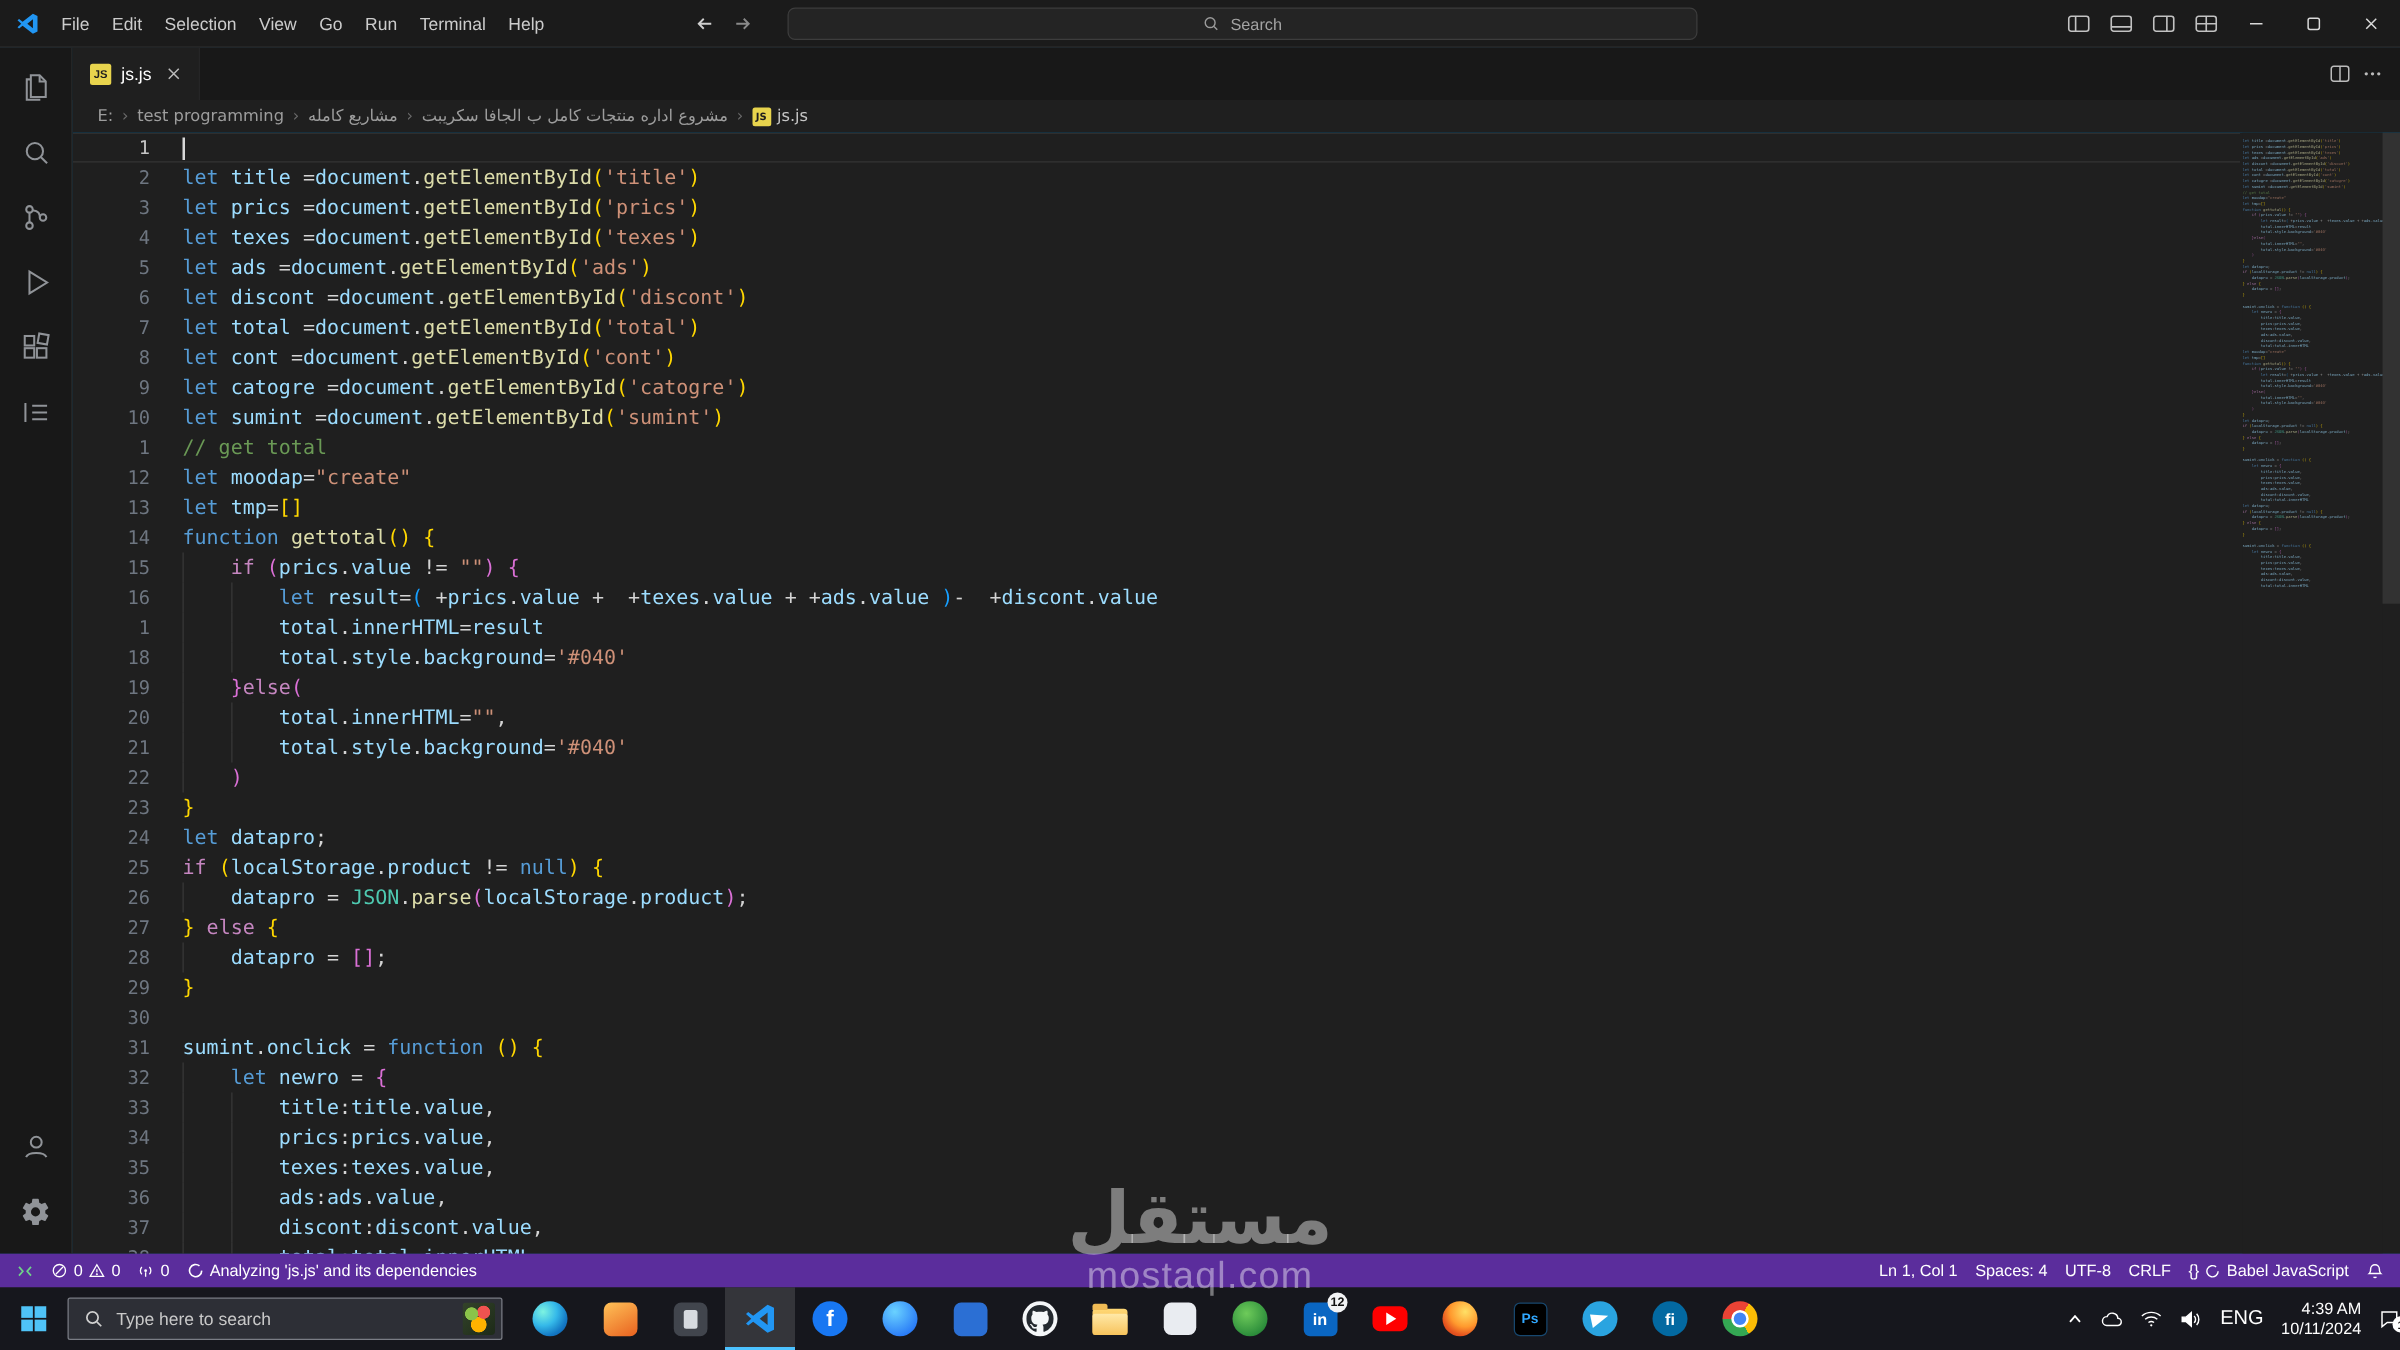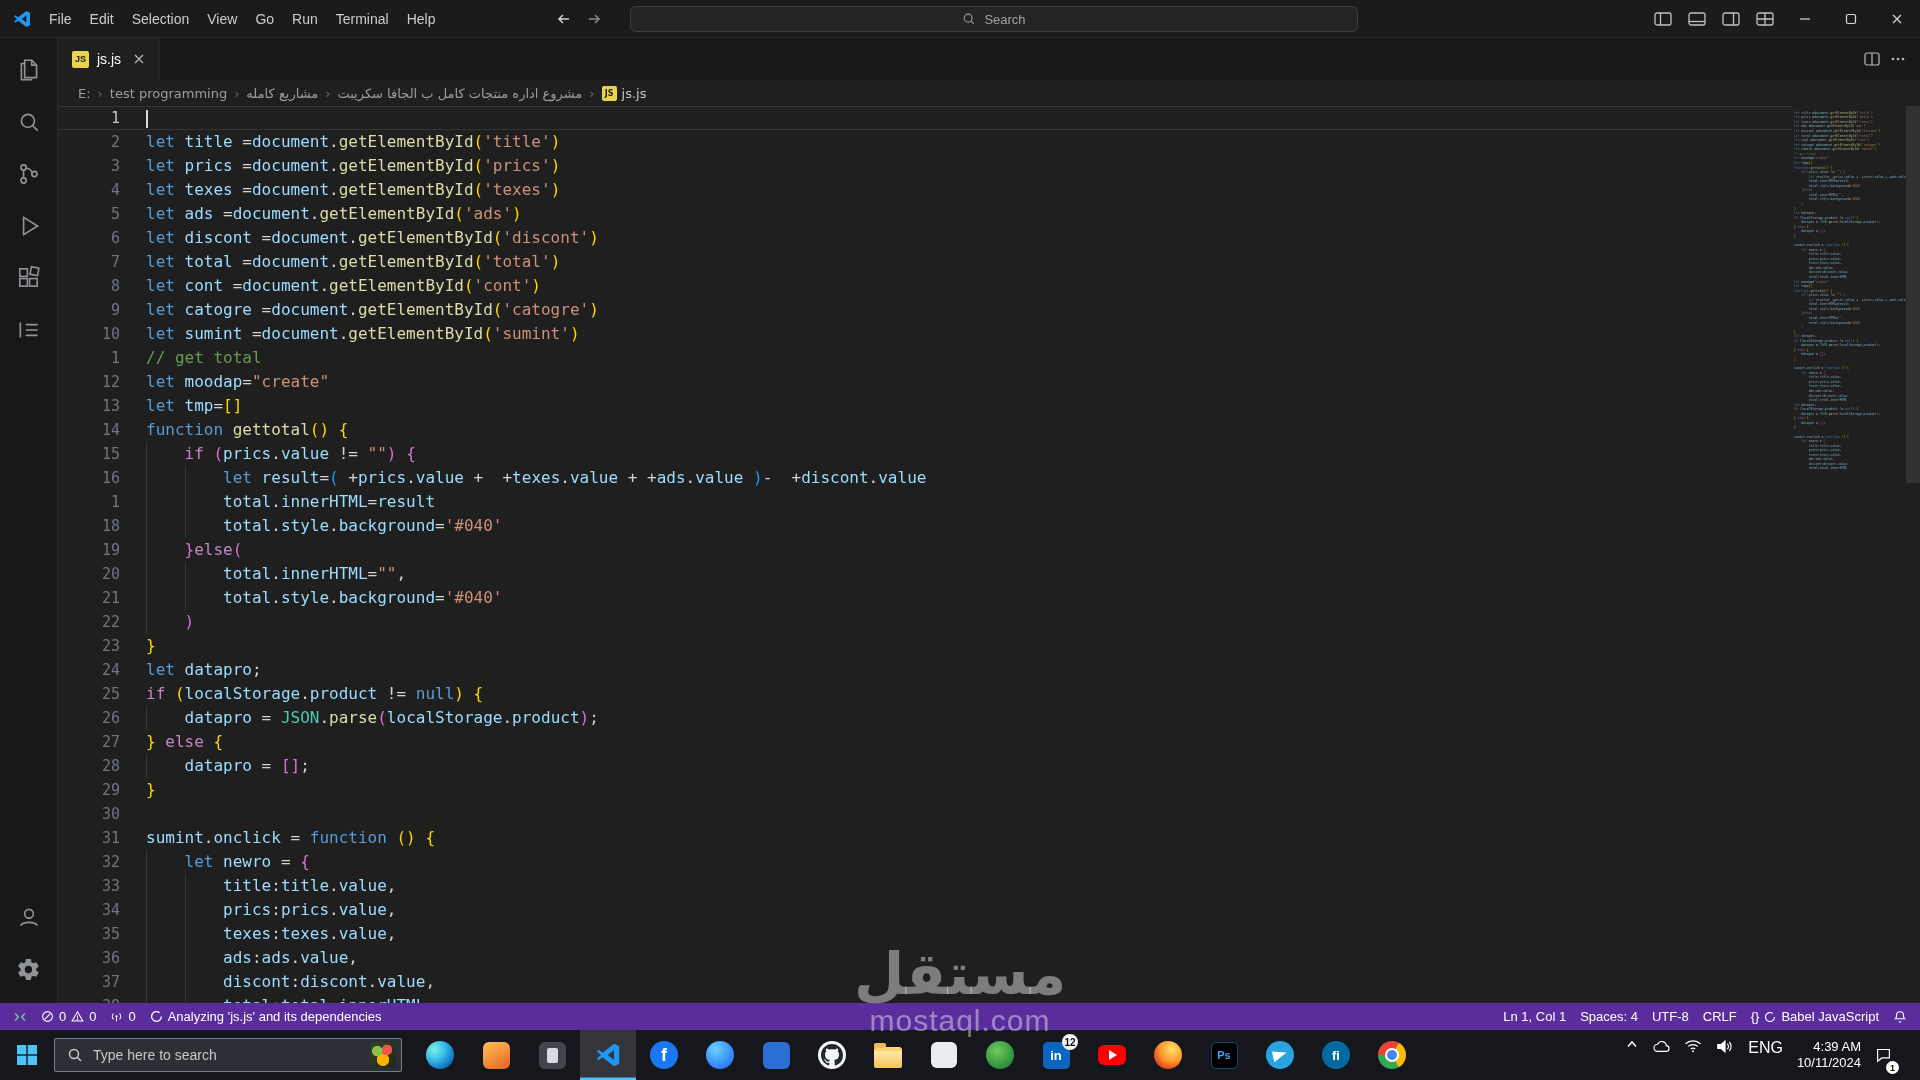--- a/index.html
+++ b/index.html
@@ -92,21 +92,21 @@
 .ic-youtube{width:28px;height:20px;border-radius:6px;background:#f00;position:relative}
 .ic-youtube::after{content:"";position:absolute;left:11px;top:5px;border-left:8px solid #fff;border-top:5px solid transparent;border-bottom:5px solid transparent}
 .ic-firefox{width:28px;height:28px;border-radius:50%;background:radial-gradient(circle at 65% 30%,#ffe066,#ff9a2e 45%,#e6551f 70%,#c03214)}
 .ic-photoshop{width:27px;height:27px;border-radius:5px;background:#000000;border:1px solid #17476e;color:#31a8ff;font-size:11px}
 .ic-telegram{width:28px;height:28px;border-radius:50%;background:#2aa4e0;position:relative}
 .ic-telegram::after{content:"";position:absolute;left:7px;top:9px;width:0;height:0;border-left:14px solid #fff;border-top:4px solid transparent;border-bottom:7px solid transparent;transform:rotate(-12deg)}
 .ic-fiverr{width:28px;height:28px;border-radius:50%;background:#0369a1;font-size:13px}
 .ic-chrome{width:28px;height:28px;border-radius:50%;background:conic-gradient(from -90deg,#ea4335 0 120deg,#fbbc05 0 240deg,#34a853 0 360deg);position:relative}
 .ic-chrome::after{content:"";position:absolute;inset:7px;background:#4285f4;border:2.5px solid #fff;border-radius:50%}
 .badge12{position:absolute;top:4px;right:6px;background:#f2f3f5;color:#111;font-size:10px;min-width:16px;height:16px;border-radius:8px;display:grid;place-items:center;font-weight:bold}
-.tray{margin-left:auto;display:flex;gap:14px;padding-right:28px;color:#fff}
+.tray{margin-left:auto;display:flex;align-items:center;gap:14px;padding-right:0;color:#fff}
 .clock{display:flex;flex-direction:column;align-items:flex-end;font-size:13px;line-height:16px}
 .notif{position:relative;display:grid;place-items:center}
 .notif .nbadge{position:absolute;right:-7px;bottom:-3px;background:#fff;color:#111;font-size:9px;font-weight:bold;min-width:13px;height:13px;border-radius:7px;display:grid;place-items:center;font-style:normal}
 
 
 .watermark{position:absolute;left:50%;top:944px;transform:translateX(-50%);text-align:center;color:rgba(255,255,255,.42);z-index:60;pointer-events:none}
 .wm-ar{font-family:"DejaVu Sans",sans-serif;font-size:58px;font-weight:bold;line-height:60px}
 .wm-en{font-size:30px;letter-spacing:1px;margin-top:0;line-height:34px}
 .ar{font-family:"DejaVu Sans",sans-serif}
 svg{display:block}

